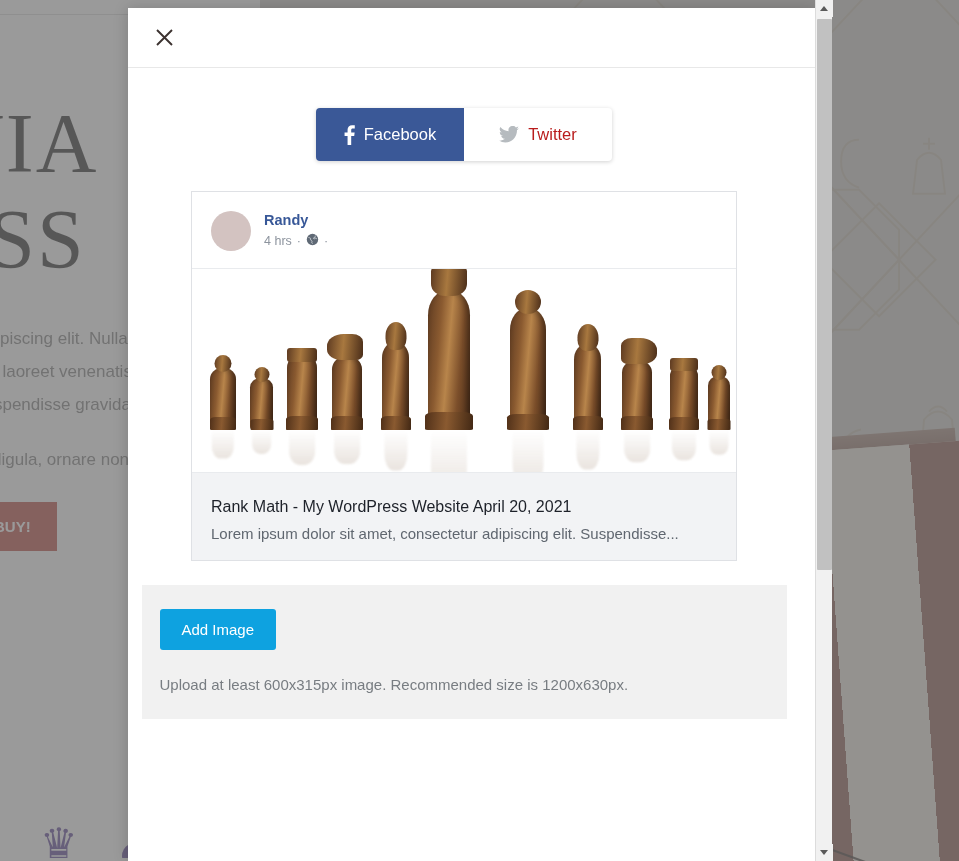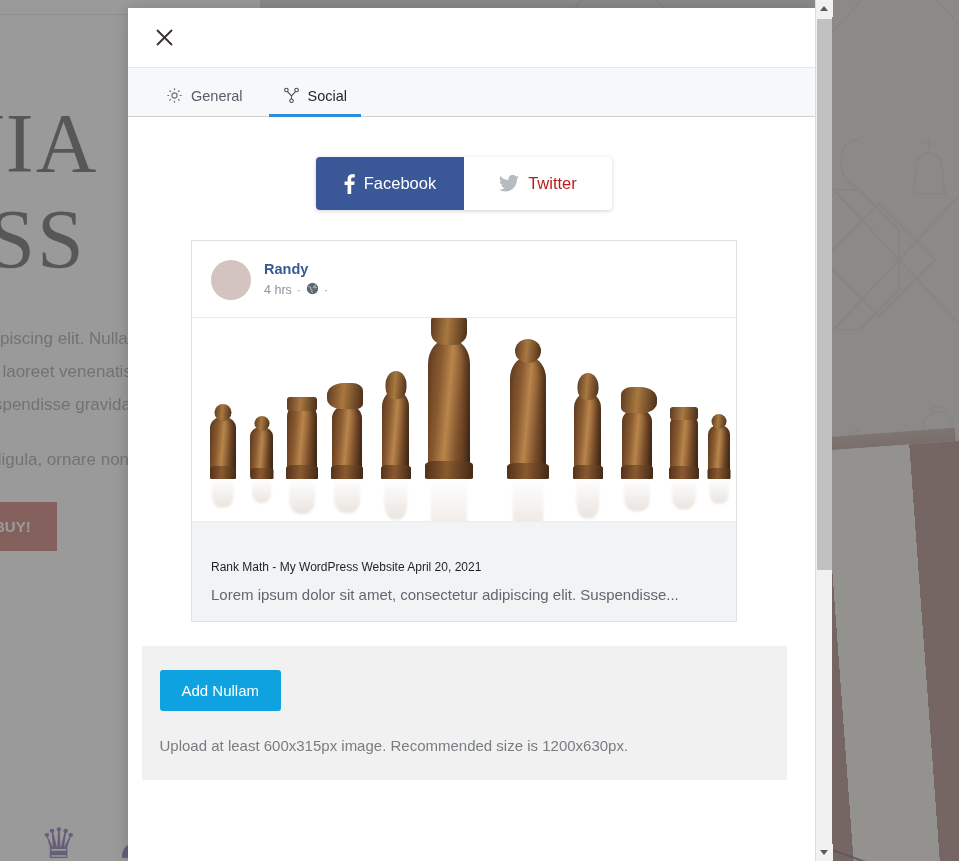--- a/index.html
+++ b/index.html
@@ -175,21 +175,21 @@
   .pc .base { position:absolute; bottom:0; left:50%; transform:translateX(-50%);
     background:linear-gradient(95deg,#503019,#8a5a30 45%,#422814); border-radius:22% 22% 6% 6%; }
   .pc .refl { position:absolute; top:100%; left:50%; transform:translateX(-50%) scaleY(-1);
     width:86%; height:46%; opacity:.14;
     background:linear-gradient(180deg,#6b431f,rgba(255,255,255,0));
     filter: blur(1px); border-radius:40% 40% 10% 10%; }
 
   .fb-foot { padding: 12px 19px 16px 19px; background:#f2f3f5; }
   .fb-url { font-size:12.5px; color:#8d949e; letter-spacing:.4px; display:flex; align-items:center; }
   .fb-url .redact { display:inline-block; width:175px; height:11px; background:#e0e1e3; border-radius:1px; }
-  .fb-title { font-size:12px; color:#1d2129; margin-top:22px; line-height:23px; }
+  .fb-title { font-size:16px; color:#1d2129; margin-top:10px; line-height:23px; }
   .fb-desc { font-size:15px; color:#606770; margin-top:5px; line-height:21px; white-space:nowrap; overflow:hidden; }
 
   
   .notice {
     width:645px; margin: 42px auto 0 auto; background:#e5f5fa;
     border-left:4px solid #00a0d2; padding: 17px 18px 18px 22px;
     font-size:15px; line-height:23px; color:#32373c;
   }
   .notice a { color:#2e9fd4; text-decoration:none; }
 
@@ -267,42 +267,20 @@
 <div id="modal">
 
   <div class="modal-head">
     <div class="close-btn">
       <svg width="19" height="19" viewBox="0 0 19 19">
         <path d="M2 2 L17 17 M17 2 L2 17" stroke="#3c3230" stroke-width="1.9" fill="none"></path>
       </svg>
     </div>
   </div>
 
-  <div class="tabbar">
-    <div class="tab">
-      <span class="ti">
-        <svg width="17" height="17" viewBox="0 0 20 20" fill="none" stroke="#6b7277" stroke-width="1.4">
-          <circle cx="10" cy="10" r="3"></circle>
-          <path d="M10 1.6v2.2M10 16.2v2.2M1.6 10h2.2M16.2 10h2.2M4.1 4.1l1.6 1.6M14.3 14.3l1.6 1.6M15.9 4.1l-1.6 1.6M5.7 14.3l-1.6 1.6"></path>
-        </svg>
-      </span>
-      <span>General</span>
-    </div>
-    <div class="tab active">
-      <span class="ti">
-        <svg width="17" height="17" viewBox="0 0 20 20" fill="none" stroke="#4a5158" stroke-width="1.3">
-          <circle cx="4" cy="3.5" r="2.1"></circle>
-          <circle cx="16" cy="3.5" r="2.1"></circle>
-          <circle cx="10" cy="16.2" r="2.1"></circle>
-          <path d="M5.3 5.3 L10 10.5 L14.7 5.3 M10 10.5 V14.1"></path>
-        </svg>
-      </span>
-      <span>Social</span>
-    </div>
-  </div>
 
   <div class="modal-body">
 
     <div class="net-switch">
       <div class="net fb active">
         <span class="ni">
           <svg width="11" height="20" viewBox="0 0 11 20">
             <path fill="#ffffff" d="M7.2 20V10.9h3l.45-3.5H7.2V5.18c0-1.01.28-1.7 1.73-1.7h1.85V.35C10.46.3 9.36.2 8.08.2 5.4.2 3.57 1.84 3.57 4.84v2.56H.56v3.5h3.01V20z"></path>
           </svg>
         </span>
@@ -419,18 +397,18 @@
       </div>
 
       <div class="fb-foot">
         <div class="fb-title">Rank Math - My WordPress Website April 20, 2021</div>
         <div class="fb-desc">Lorem ipsum dolor sit amet, consectetur adipiscing elit. Suspendisse...</div>
       </div>
     </div>
 
 
     <div class="img-panel">
-      <button class="add-img-btn">Add Nullam</button>
+      <button class="add-img-btn">Add Image</button>
       <div class="upload-hint">Upload at least 600x315px image. Recommended size is 1200x630px.</div>
     </div>
 
   </div>
 </div>
 
 </body></html>

